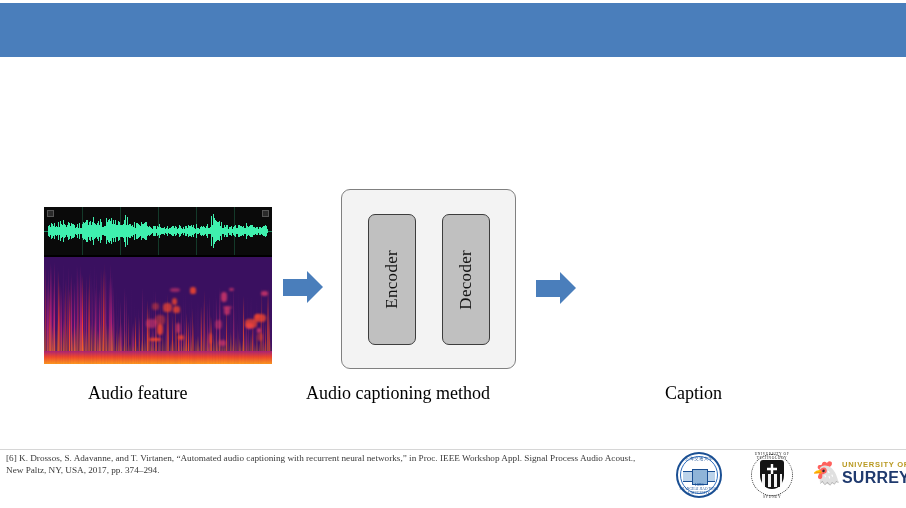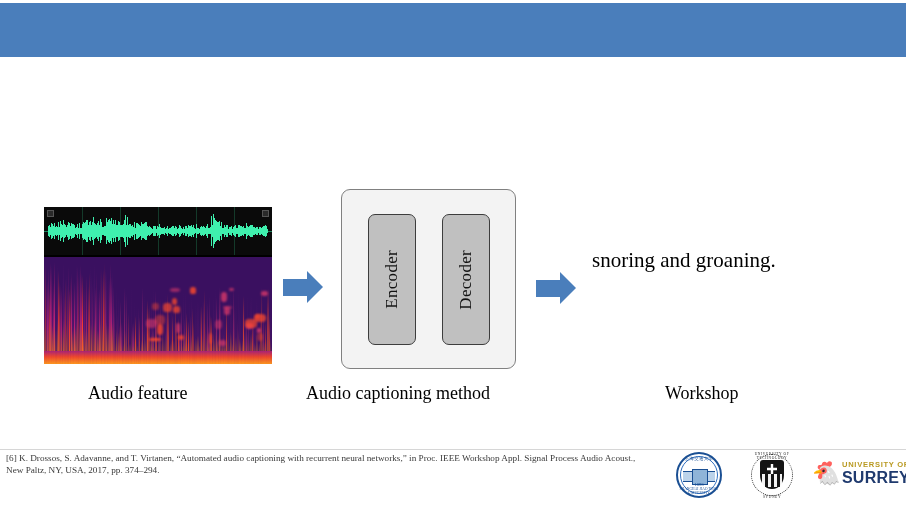--- a/index.html
+++ b/index.html
@@ -718,26 +718,25 @@
       <span>Decoder</span>
     </div>
   </div>
 
   <div class="arrow" id="arrow-2">
     <span class="shaft"></span>
     <span class="head"></span>
   </div>
 
   <div class="caption-output">
-    <div>snoring and groaning.</div>
   </div>
 
   <div class="dlabel" id="label-audio-feature">Audio feature</div>
   <div class="dlabel" id="label-method">Audio captioning method</div>
-  <div class="dlabel" id="label-caption">Workshop</div>
+  <div class="dlabel" id="label-caption">Caption</div>
 
   <div class="footer-rule"></div>
   <div class="refs">
     <p>[6] K. Drossos, S. Adavanne, and T. Virtanen, “Automated audio captioning with recurrent neural networks,” in Proc. IEEE Workshop Appl. Signal Process Audio Acoust., New Paltz, NY, USA, 2017, pp. 374–294.</p>
   </div>
 
   <div class="logos">
 
     <div class="logo" id="logo-sjtu">
       <div class="seal-outer"></div>

